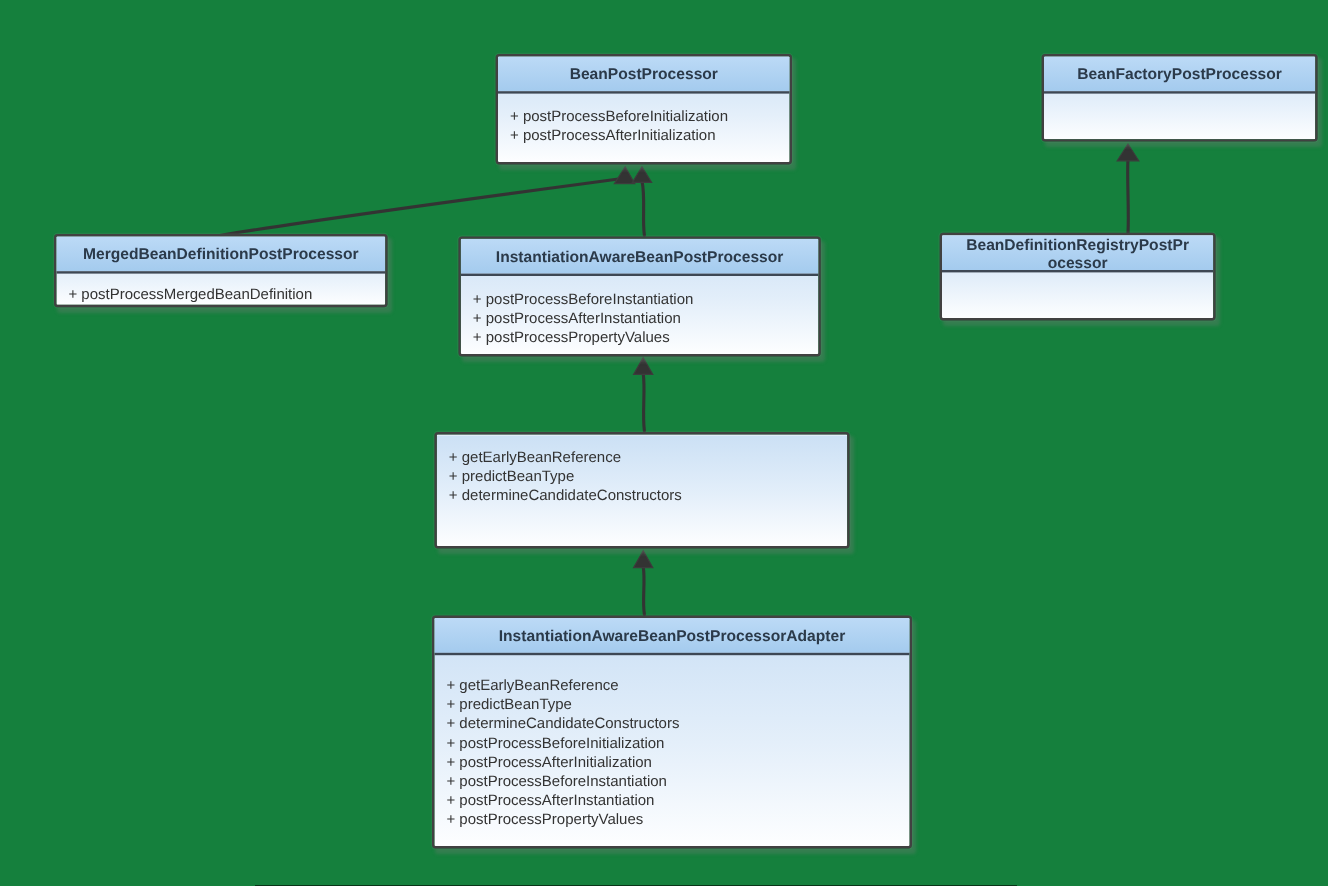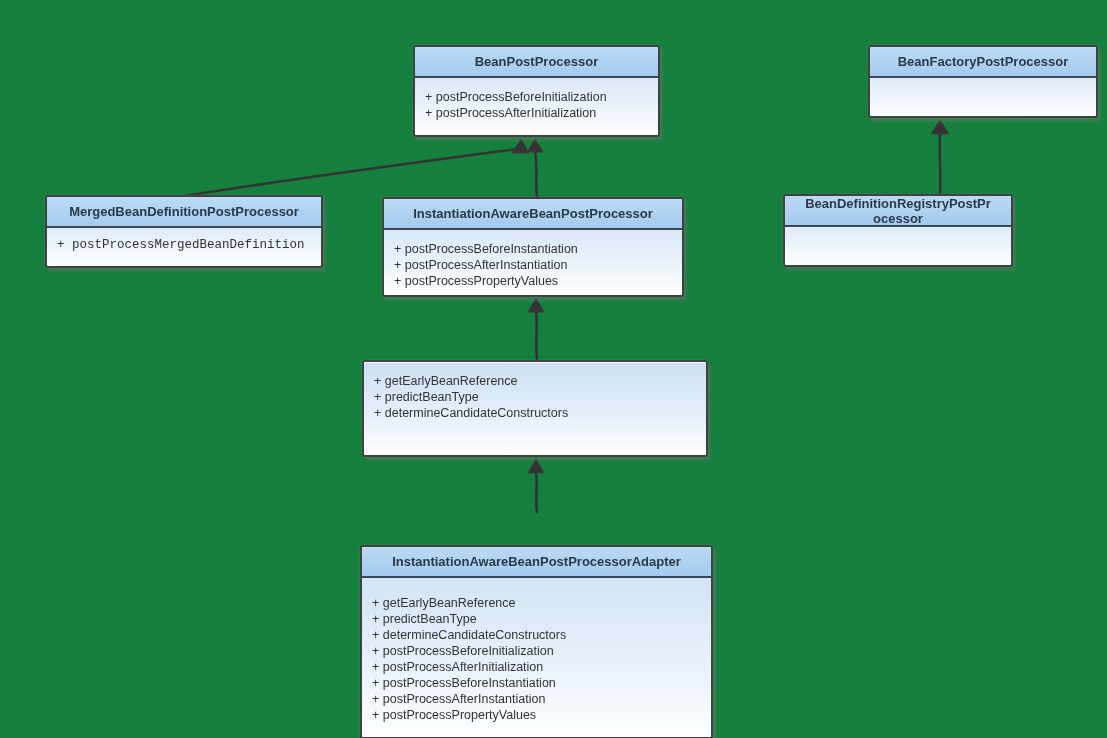--- a/index.html
+++ b/index.html
@@ -66,27 +66,27 @@
   }
   .uml-method {
     font-size: 12.5px;
     line-height: 16px;
     color: #333333;
     white-space: nowrap;
   }
   
   .pos-bpp     { left: 413px; top: 45px;  width: 247px; height: 92px;  }
   .pos-bfpp    { left: 825px; top: 45px;  width: 230px; height: 73px; margin-left: 43px;  }
-  .pos-mbdpp   { left: 45px;  top: 195px; width: 278px; height: 73px;  }
+  .pos-mbdpp   { left: 45px;  top: 195px; width: 278px; height: 61px;  }
   .pos-iabpp   { left: 382px; top: 197px; width: 302px; height: 100px; }
   .pos-bdrpp   { left: 783px; top: 194px; width: 230px; height: 73px;  }
   .pos-siabpp  { left: 362px; top: 360px; width: 346px; height: 97px;  }
-  .pos-adapter { left: 360px; top: 513px; width: 353px; height: 194px; margin-top: 32px; }
+  .pos-adapter { left: 360px; top: 513px; width: 400px; height: 194px; }
   .pos-adapter .uml-body { padding-top: 17px; }
-  .pos-mbdpp .uml-body, .pos-bdrpp .uml-body { padding-top: 9px; font-family: Liberation Mono, monospace; }
+  .pos-mbdpp .uml-body, .pos-bdrpp .uml-body { padding-top: 9px; }
 </style>
 </head>
 <body>
 
 <div class="canvas">
 
   <svg class="wires" viewBox="0 0 1107 738">
 
     <path class="wire" d="M184,196 C 290,179 420,162 517,149"></path>
     <path class="arrowhead" d="M521,139 L512,153 L529,153 Z"></path>

